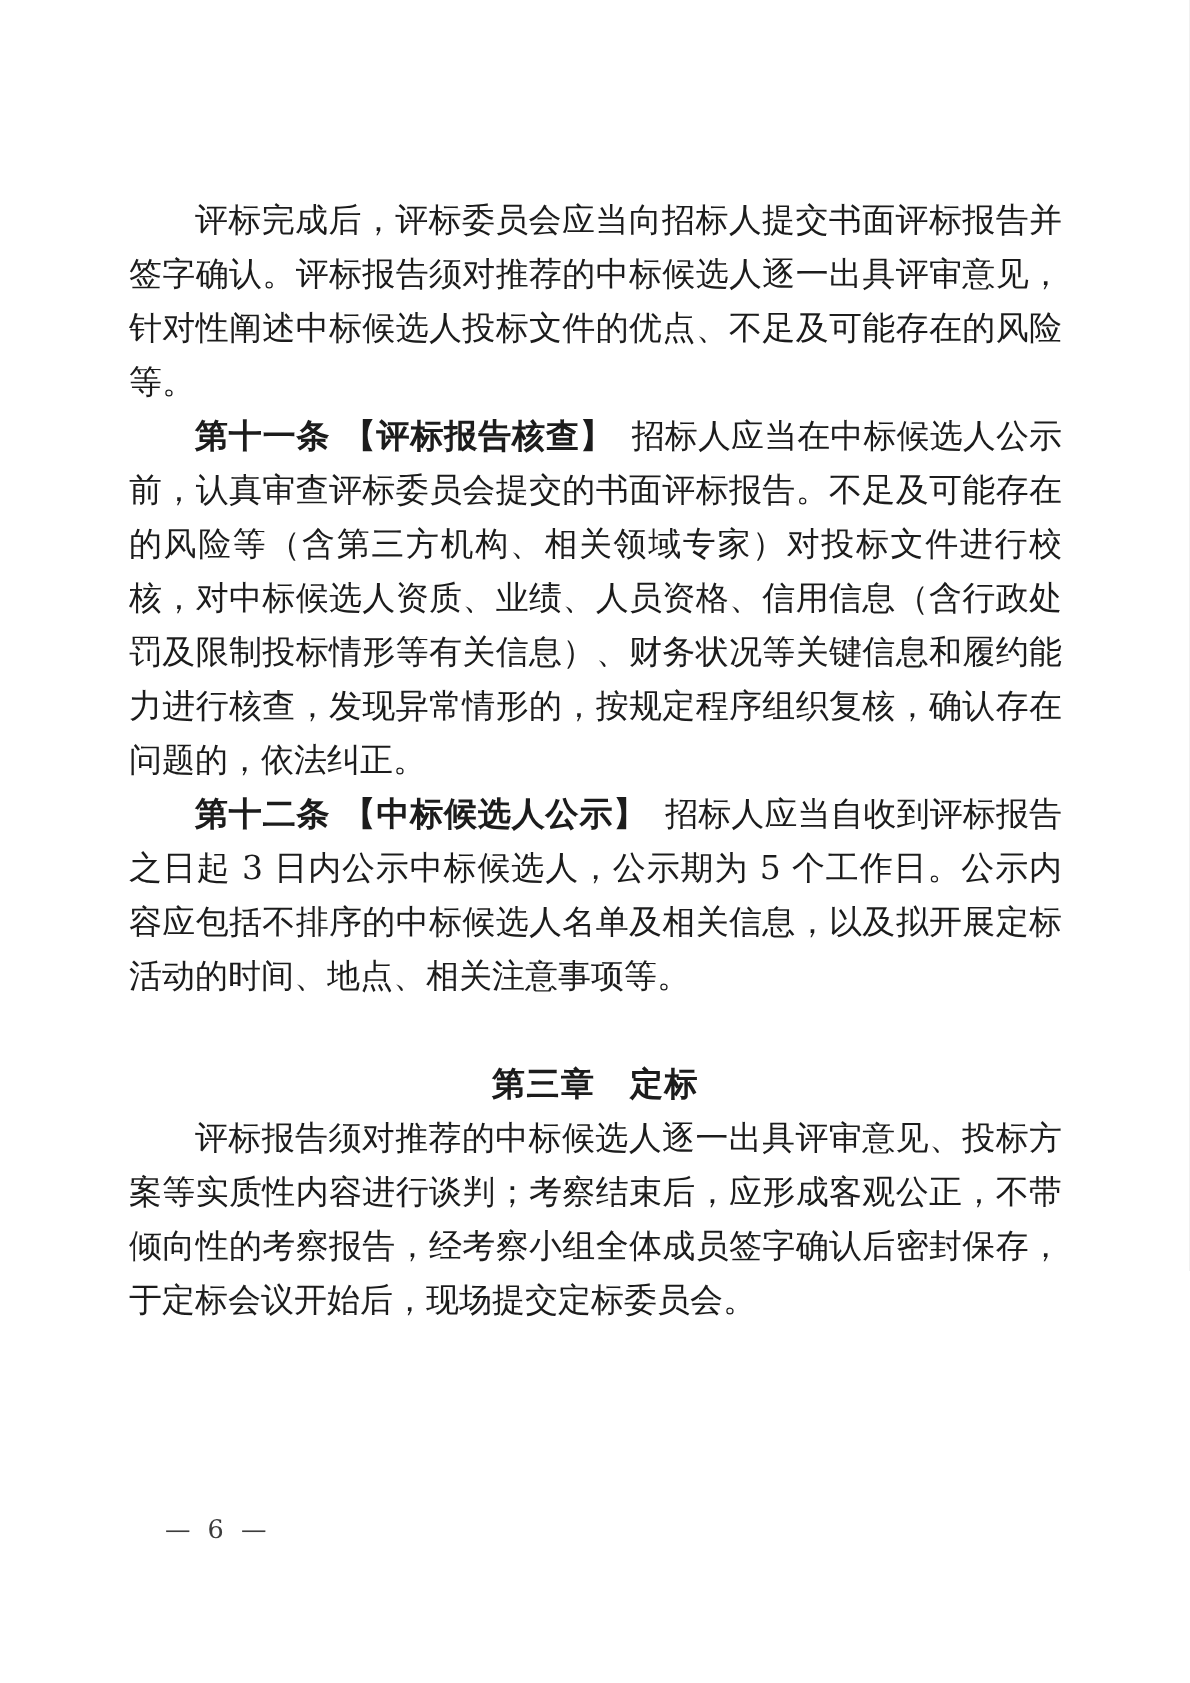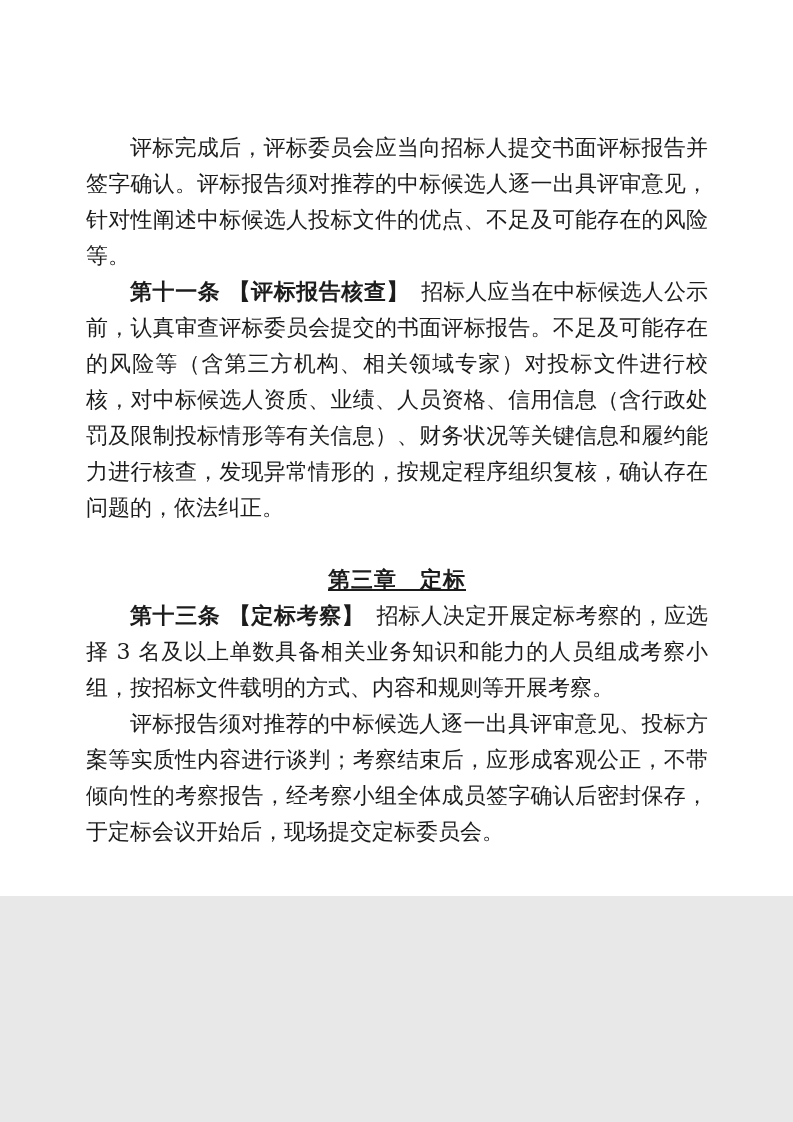--- a/index.html
+++ b/index.html
@@ -3,21 +3,21 @@
 <meta charset="utf-8">
 <style>
   html, body {
     margin: 0;
     padding: 0;
     background: #e8e8e8;
   }
   .page {
     position: relative;
     width: 793px;
-    height: 896px;
+    height: 1122px;
     background: #ffffff;
     margin: 0 auto;
     overflow: hidden;
     font-family: "DejaVu Serif", "Liberation Serif", serif;
     color: #1c1c1c;
   }
   .content {
     position: absolute;
     left: 86px;
     top: 130px;
@@ -38,21 +38,20 @@
   }
   .chapter {
     margin: 36px 0 0 0;
     text-align: center;
     text-indent: 0;
     font-weight: bold;
     font-size: 22px;
     line-height: 36px;
     font-family: "DejaVu Sans", "Liberation Sans", sans-serif;
     letter-spacing: 1px;
-    text-decoration: underline;
   }
   .footer {
     position: absolute;
     left: 110px;
     top: 1008px;
     font-size: 17px;
     line-height: 24px;
     color: #3d3d3d;
     letter-spacing: 3px;
     font-family: "DejaVu Serif", "Liberation Serif", serif;
@@ -61,23 +60,23 @@
 </head>
 <body>
 
 <div class="page">
   <div class="content">
 
     <p class="para"><span>评标完成后，评标委员会应当向招标人提交书面评标报告并签字确认。评标报告须对推荐的中标候选人逐一出具评审意见，针对性阐述中标候选人投标文件的优点、不足及可能存在的风险等。</span></p>
 
     <p class="para"><span class="clause-lead">第十一条 【评标报告核查】</span><span>招标人应当在中标候选人公示前，认真审查评标委员会提交的书面评标报告。不足及可能存在的风险等（含第三方机构、相关领域专家）对投标文件进行校核，对中标候选人资质、业绩、人员资格、信用信息（含行政处罚及限制投标情形等有关信息）、财务状况等关键信息和履约能力进行核查，发现异常情形的，按规定程序组织复核，确认存在问题的，依法纠正。</span></p>
 
+    <p class="para"><span class="clause-lead">第十二条 【中标候选人公示】</span><span>招标人应当自收到评标报告之日起 3 日内公示中标候选人，公示期为 5 个工作日。公示内容应包括不排序的中标候选人名单及相关信息，以及拟开展定标活动的时间、地点、相关注意事项等。</span></p>
 
     <h2 class="chapter">第三章　定标</h2>
 
-    <p class="para"><span class="clause-lead">第十三条 【定标考察】</span><span>招标人决定开展定标考察的，应选择 3 名及以上单数具备相关业务知识和能力的人员组成考察小组，按招标文件载明的方式、内容和规则等开展考察。</span></p>
 
     <p class="para"><span>评标报告须对推荐的中标候选人逐一出具评审意见、投标方案等实质性内容进行谈判；考察结束后，应形成客观公正，不带倾向性的考察报告，经考察小组全体成员签字确认后密封保存，于定标会议开始后，现场提交定标委员会。</span></p>
 
   </div>
 
   <div class="footer">— 6 —</div>
 </div>
 
 </body></html>

